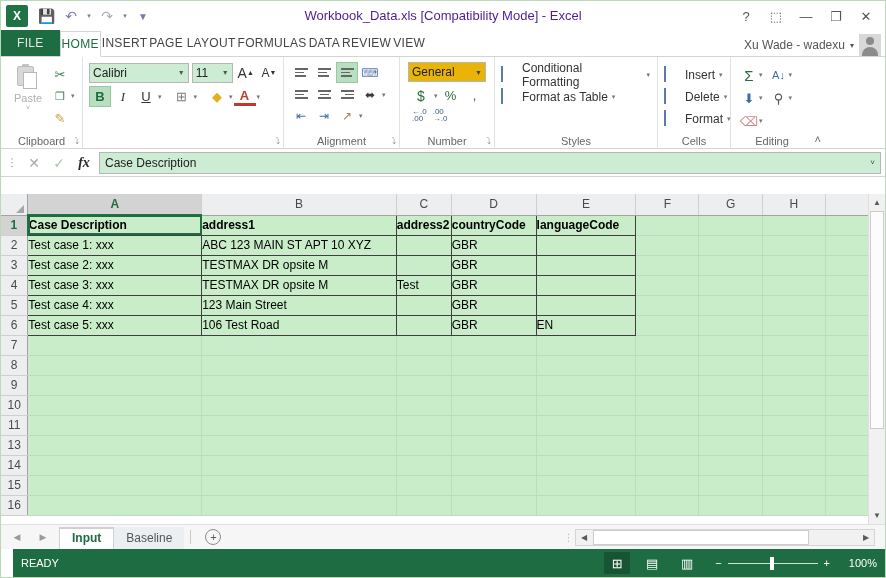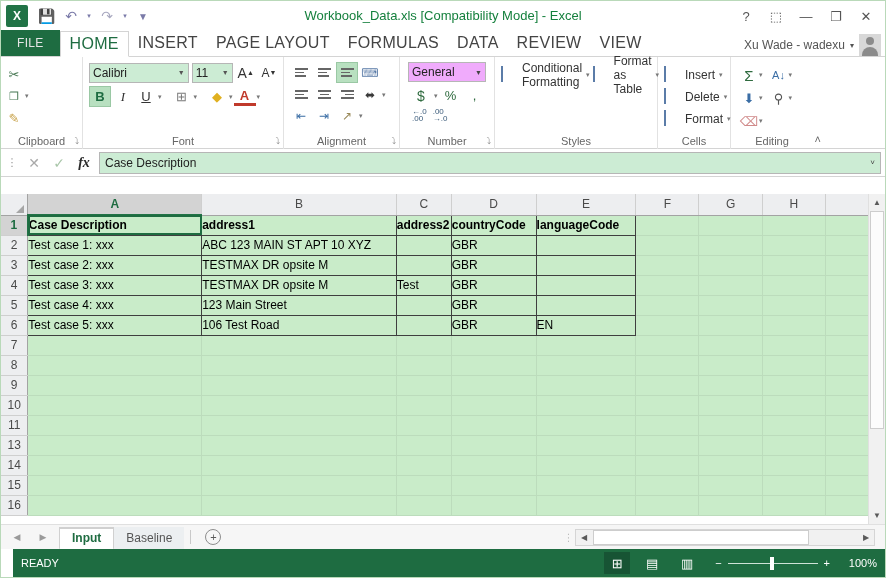--- a/index.html
+++ b/index.html
@@ -35,21 +35,21 @@
   }
   .qat-btn {
     width: 22px; height: 22px; display: flex;
     align-items: center; justify-content: center;
     color: #7a7aa8; font-size: 14px;
   }
   .qat-caret { font-size: 7px; color: #7a7aa8; width: 10px; text-align: center; }
   .win-title {
     position: absolute; left: 0; right: 0; top: 0;
     height: 30px; line-height: 30px; text-align: center;
-    font-size: 13px; color: #15803d;
+    font-size: 13px; color: #4c1d95;
   }
   .win-ctrls {
     margin-left: auto; display: flex; align-items: center;
     height: 30px; position: relative; z-index: 3; padding-right: 4px;
   }
   .win-ctrls div {
     width: 30px; height: 26px; display: flex;
     align-items: center; justify-content: center;
     font-size: 13px; color: #555;
   }
@@ -59,22 +59,22 @@
     height: 26px; display: flex; align-items: flex-end;
     background: #fff; border-bottom: 1px solid #d4d4d4;
     position: relative;
   }
   .tab-file {
     background: #1e6c41; color: #e5e5e5; height: 26px;
     padding: 0 16px; display: flex; align-items: center;
     font-size: 12px; letter-spacing: .3px;
   }
   .tab {
-    height: 26px; padding: 0 9px; display: flex; align-items: center;
-    font-size: 16px; color: #444; letter-spacing: .3px;
+    height: 26px; padding: 0 1px; display: flex; align-items: center;
+    font-size: 12px; color: #444; letter-spacing: .3px;
   }
   .tab.active {
     background: #fff; border: 1px solid #d4d4d4;
     border-bottom: 1px solid #fff; margin-bottom: -1px; color: #1e6c41;
   }
   .user-area {
     margin-left: auto; display: flex; align-items: center;
     gap: 5px; padding-right: 4px; font-size: 12px; color: #555;
   }
   .avatar {
@@ -156,21 +156,21 @@
   .abtn {
     width: 22px; height: 21px; display: flex; align-items: center;
     justify-content: center; font-size: 12px; color: #3a3a3a;
   }
   .abtn.on { background: #b8e0c0; border:1px solid #9ac8a4; }
   .align-lines { display:flex; flex-direction:column; gap:2px; width:13px; }
   .align-lines i { display:block; height:1.5px; background:#666; }
 
   
   .numbox {
-    background: #f0abfc; border: 1px solid #b6b6b6; width: 78px;
+    background: #eab308; border: 1px solid #b6b6b6; width: 78px;
     height: 20px; display:flex; align-items:center; padding:0 3px;
     font-size: 12px; color:#222;
   }
 
   
   .bigitem {
     display: flex; align-items: center; height: 22px;
     font-size: 12px; color: #333; gap: 4px; padding-right: 3px;
   }
   .bigitem .sico {
@@ -369,20 +369,29 @@
       <span>Xu Wade - wadexu</span>
       <span style="font-size:8px">▾</span>
       <span class="avatar"></span>
     </div>
   </div>
 
   <div class="ribbon">
 
     <div class="rgroup" style="width:82px">
       <div class="gbody">
+        <div class="paste-btn">
+          <div class="paste-icon">
+            <div class="clip"></div>
+              <div class="board"></div>
+              <div class="doc"></div>
+          </div>
+          <div>Paste</div>
+          <div style="font-size:7px;color:#b0b0b0">˅</div>
+        </div>
         <div class="clip-mini">
           <div class="mini-row">
             <span class="mini-ico" style="color:#4a7a56">✂</span>
           </div>
           <div class="mini-row">
             <span class="mini-ico" style="color:#4a7a56;font-size:11px">❐</span>
             <span class="caret">▾</span>
           </div>
           <div class="mini-row">
             <span class="mini-ico" style="color:#c8a24a">✎</span>
@@ -419,21 +428,20 @@
         <div class="caret">▾</div>
         <div class="vsep"></div>
         <div class="fbtn" style="color:#7a7a7a">⊞</div>
         <div class="caret">▾</div>
         <div class="vsep"></div>
         <div class="fbtn" style="color:#e0b020">◆</div>
         <div class="caret">▾</div>
         <div class="fbtn" style="color:#c0392b;font-weight:bold;border-bottom:3px solid #c0392b;height:19px">A</div>
         <div class="caret">▾</div>
       </div>
-      <div class="glabel">Font</div>
       <div class="dlauncher">⤵</div>
     </div>
 
     <div class="rgroup" style="width:116px">
       <div style="display:flex;align-items:center;gap:1px;padding:2px 0 1px 2px">
         <div class="abtn">
             <span class="align-lines">
               <i style="width:13px"></i>
               <i style="width:9px"></i>
               <i style="width:11px"></i>
@@ -505,21 +513,21 @@
       </div>
       <div style="display:flex;align-items:center;gap:6px;padding-left:8px;padding-top:2px">
         <div style="font-size:8px;color:#3b5b7a;line-height:7px">←.0<br>.00</div>
         <div style="font-size:8px;color:#3b5b7a;line-height:7px">.00<br>→.0</div>
       </div>
       <div class="glabel">Number</div>
       <div class="dlauncher">⤵</div>
     </div>
 
     <div class="rgroup" style="width:163px">
-      <div style="display:flex;flex-direction:row;padding-top:4px;padding-left:2px">
+      <div style="display:flex;flex-direction:column;padding-top:4px;padding-left:2px">
         <div class="bigitem">
           <span class="sico"><span class="grid-ico"></span></span>
           <span>Conditional Formatting</span>
           <span class="caret">▾</span>
         </div>
         <div class="bigitem">
           <span class="sico"><span class="grid-ico"></span></span>
           <span>Format as Table</span>
           <span class="caret">▾</span>
         </div>

